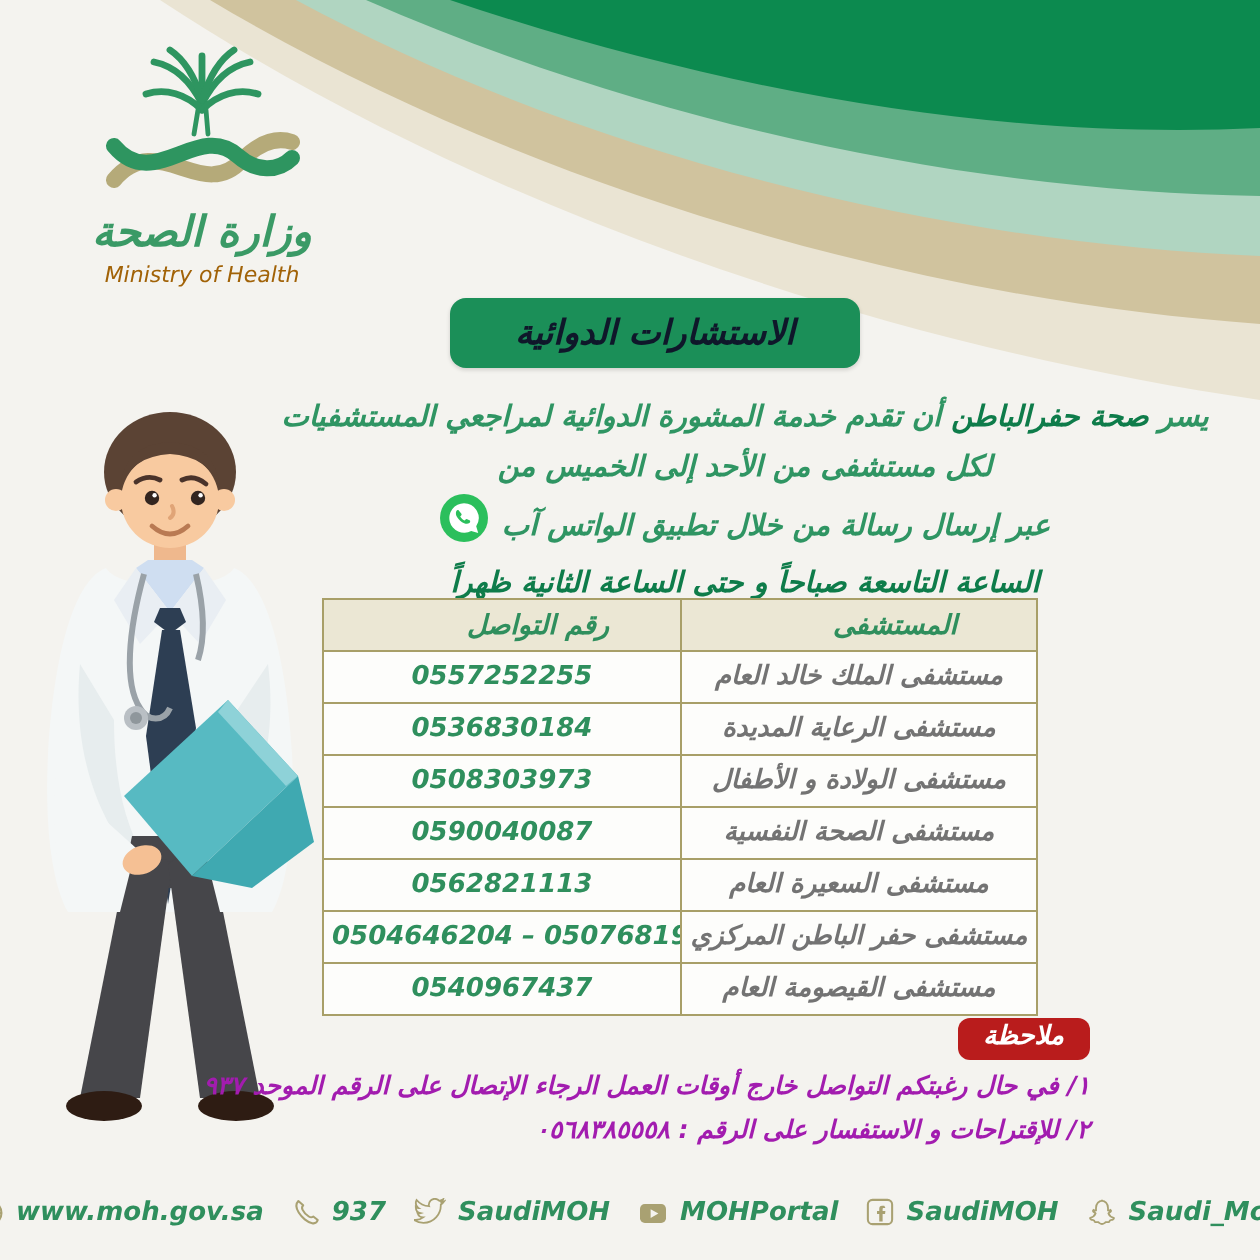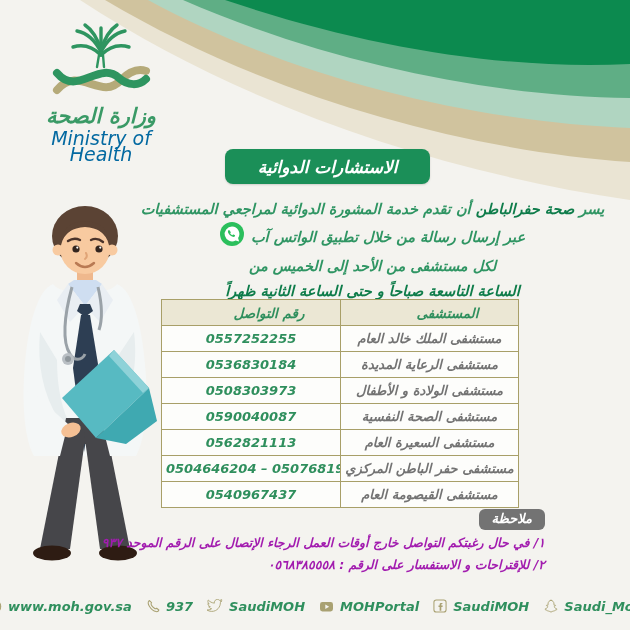--- a/index.html
+++ b/index.html
@@ -5,47 +5,47 @@
   html,body{margin:0;padding:0;}
   body{font-family:"DejaVu Sans","Liberation Sans",sans-serif;}
   .poster{position:relative;width:630px;height:630px;background:#f4f3ef;overflow:hidden;font-style:italic;}
 
   
   .deco{position:absolute;top:0;left:0;pointer-events:none;}
 
   
   .logo{position:absolute;left:28px;top:20px;width:146px;text-align:center;}
   .logo-ar{font-size:21px;color:#3a9a66;font-weight:600;line-height:24px;direction:rtl;}
-  .logo-en{font-size:19px;color:#0369a1;line-height:16px;margin-top:2px;}
+  .logo-en{font-size:11px;color:#a16207;line-height:16px;margin-top:2px;}
   .logo-sub{font-size:12.5px;color:#0e7c4a;font-weight:bold;line-height:16px;direction:rtl;}
 
   
   .banner{position:absolute;left:225px;top:149px;width:205px;height:35px;background:#1b8f58;
           border-radius:8px;display:flex;align-items:center;justify-content:center;
-          color:#ffffff;font-size:17px;font-weight:bold;direction:rtl;box-shadow:0 1px 2px rgba(0,0,0,.15);}
+          color:#0f172a;font-size:17px;font-weight:bold;direction:rtl;box-shadow:0 1px 2px rgba(0,0,0,.15);}
 
   
   .intro{position:absolute;right:5px;top:197px;width:505px;direction:rtl;text-align:center;
          color:#2f9563;font-size:14.5px;font-weight:600;line-height:25px;}
   .intro .l1{white-space:nowrap;}
   .intro b{color:#0e7c4a;font-weight:bold;}
   .l4{color:#0e7c4a;font-weight:bold;white-space:nowrap;}
   .wa{display:inline-block;vertical-align:middle;margin-inline-start:7px;}
 
   
   table.contacts{position:absolute;left:161px;top:299px;width:357px;border-collapse:collapse;
                  direction:rtl;table-layout:fixed;background:#fdfdfb;}
   table.contacts th,table.contacts td{border:1px solid #a89f68;height:25px;padding:0 4px;
                  text-align:center;vertical-align:middle;white-space:nowrap;overflow:hidden;}
   table.contacts th{background:#ebe7d4;color:#2f8f5d;font-size:13.5px;font-weight:bold;padding-left:40px;}
   td.hosp{color:#737373;font-size:13px;font-weight:bold;}
   td.phone{color:#2f8f5d;font-size:13px;direction:ltr;font-weight:600;}
 
   
-  .note-badge{position:absolute;right:85px;top:509px;background:#737373;color:#fff;
+  .note-badge{position:absolute;right:85px;top:509px;background:#b91c1c;color:#fff;
               font-size:13px;font-weight:bold;padding:2px 13px 4px;border-radius:6px;direction:rtl;}
   .notes{position:absolute;right:85px;top:532px;width:400px;direction:rtl;text-align:right;
          color:#a21caf;font-size:12.5px;font-weight:600;line-height:22px;}
   .notes div{white-space:nowrap;}
 
   
   .footer{position:absolute;left:0;right:0;bottom:16px;display:flex;align-items:center;
           justify-content:center;gap:7px;color:#2f8f5d;font-size:13px;font-weight:600;}
   .f-item{display:flex;align-items:center;gap:6px;}
   .f-sep{width:1px;height:16px;background:#bdb8a6;transform:rotate(8deg);}
@@ -134,28 +134,28 @@
     <path d="M66,71 q9,8 18,0" stroke="#b97a53" stroke-width="2.4" fill="none" stroke-linecap="round"></path>
 
     <ellipse cx="42" cy="361" rx="19" ry="7.5" fill="#2e1c13"></ellipse>
     <ellipse cx="108" cy="361" rx="19" ry="7.5" fill="#2e1c13"></ellipse>
   </svg>
 
   <div class="banner">الاستشارات الدوائية</div>
 
   <div class="intro">
     <div class="l1"><span>يسر </span><b>صحة حفرالباطن</b><span> أن تقدم خدمة المشورة الدوائية لمراجعي المستشفيات</span></div>
+    <div>لكل مستشفى من الأحد إلى الخميس من</div>
     <div>
       <span>عبر إرسال رسالة من خلال تطبيق الواتس آب</span><span class="wa"><svg width="24" height="24" viewBox="0 0 24 24">
         <circle cx="12" cy="12" r="12" fill="#2bbf5c"></circle>
         <path d="M12,4.6 a7.4,7.4 0 1 0 3.6,13.9 l3.5,1 -1,-3.4 a7.4,7.4 0 0 0 -6.1,-11.5 z" fill="#ffffff"></path>
         <path d="M9.2,8 c-.5,-.1-.9,.2-1.1,.7 c-.3,.8-.2,1.8,.5,2.9 c.8,1.3,2,2.4,3.5,3 c1,.4,1.9,.4,2.6,-.1 c.4,-.3,.5,-.8,.3,-1.2 l-1.4,-.7 c-.3,-.1-.6,0-.8,.2 l-.4,.5 c-.9,-.4-1.8,-1.2-2.3,-2.1 l.5,-.5 c.2,-.2,.3,-.5,.1,-.8 z" fill="#2bbf5c"></path>
       </svg></span>
     </div>
-    <div>لكل مستشفى من الأحد إلى الخميس من</div>
     <div class="l4">الساعة التاسعة صباحاً و حتى الساعة الثانية ظهراً</div>
   </div>
 
   <table class="contacts">
     <colgroup>
         <col style="width:178px">
         <col style="width:179px">
       </colgroup>
     <tbody>
         <tr>

